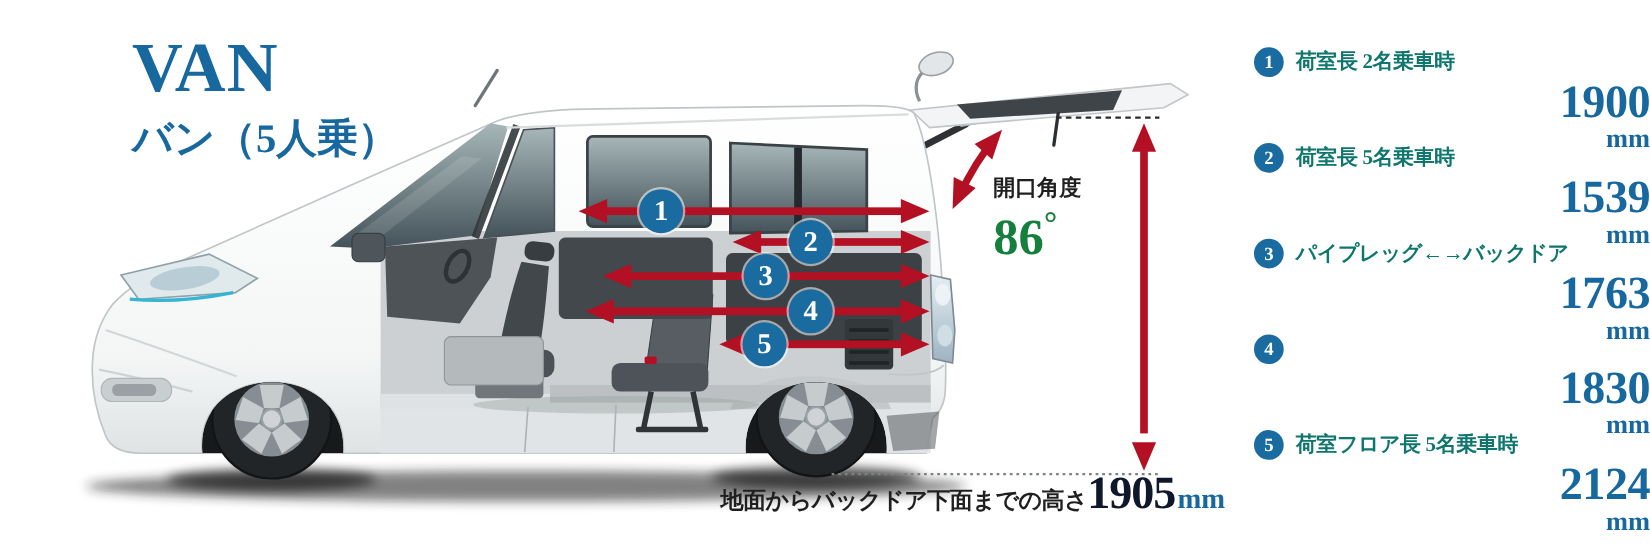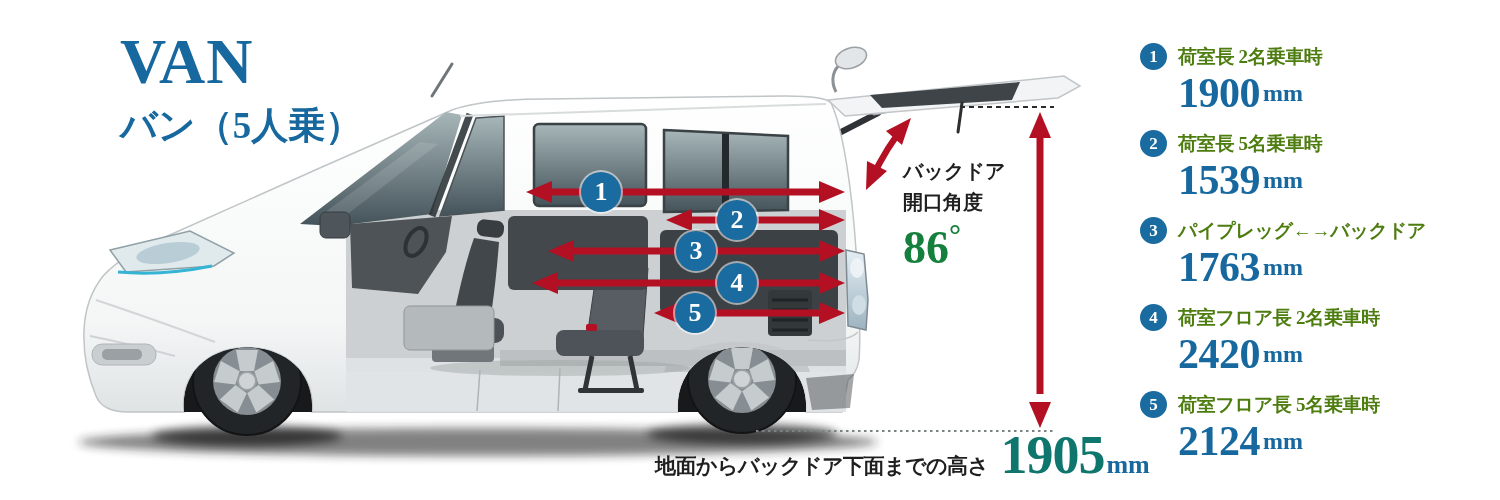--- a/index.html
+++ b/index.html
@@ -19,35 +19,35 @@
     display:flex;align-items:center;justify-content:center;
     box-shadow:0 0 0 2px rgba(255,255,255,.55);
   }
   
   .angle-note{position:absolute;left:903px;top:156px;color:#1f1f1f;}
   .angle-line{font-size:20px;font-weight:700;line-height:1.55;white-space:nowrap;}
   .angle-value-row{margin-top:2px;color:#15803d;font-weight:800;line-height:1;}
   .angle-value{font-size:46px;letter-spacing:0;}
   .angle-unit{font-size:30px;vertical-align:18px;}
   
-  .ground-note{position:absolute;left:655px;top:428px;display:flex;align-items:baseline;gap:12px;white-space:nowrap;}
+  .ground-note{position:absolute;left:655px;top:428px;display:flex;align-items:baseline;white-space:nowrap;}
   .ground-label{font-size:21px;font-weight:700;color:#1f1f1f;letter-spacing:-.5px;}
-  .ground-value{font-size:54px;font-weight:800;color:#0f766e;letter-spacing:-1px;line-height:1;}
+  .ground-value{font-size:42px;font-weight:800;color:#0f172a;letter-spacing:-1px;line-height:1;}
   .ground-unit{font-size:26px;font-weight:700;color:#17689e;margin-left:2px;}
   
   .legend{position:absolute;left:1140px;top:42px;width:360px;}
   .leg-item{height:87px;}
   .leg-row{display:flex;align-items:flex-start;gap:11px;}
   .badge-sm{
     flex:0 0 auto;width:27px;height:27px;border-radius:50%;margin-top:1px;
     background:#1a6b9f;color:#fff;font-weight:800;font-size:17px;
     display:flex;align-items:center;justify-content:center;
   }
-  .leg-label{font-size:19px;font-weight:700;color:#4d7c0f;line-height:29px;white-space:nowrap;letter-spacing:-.3px;}
-  .leg-value-row{margin-left:38px;margin-top:1px;display:flex;align-items:center;color:#17689e;}
+  .leg-label{font-size:19px;font-weight:700;color:#0f766e;line-height:29px;white-space:nowrap;letter-spacing:-.3px;}
+  .leg-value-row{margin-left:38px;margin-top:1px;display:flex;align-items:flex-end;color:#17689e;flex-direction:column;}
   .leg-value{font-size:42px;font-weight:800;line-height:1;letter-spacing:-.5px;}
   .leg-unit{font-size:24px;font-weight:700;margin-left:3px;}
 </style>
 </head>
 <body>
 
 <div class="stage">
 
   <svg class="layer" width="1500" height="500" viewBox="0 0 1500 500">
     <defs>
@@ -253,21 +253,20 @@
     <div class="title-sub">バン（5人乗）</div>
   </div>
 
   <div class="badge" style="left:581px;top:172px;">1</div>
   <div class="badge" style="left:717px;top:200px;">2</div>
   <div class="badge" style="left:676px;top:231px;">3</div>
   <div class="badge" style="left:717px;top:263px;">4</div>
   <div class="badge" style="left:675px;top:293px;">5</div>
 
   <div class="angle-note">
-    <div class="angle-line">バックドア</div>
     <div class="angle-line">開口角度</div>
     <div class="angle-value-row">
       <span class="angle-value">86</span><span class="angle-unit">°</span>
     </div>
   </div>
 
   <div class="ground-note">
     <span class="ground-label">地面からバックドア下面までの高さ</span>
     <span>
       <span class="ground-value">1905</span><span class="ground-unit">mm</span>
@@ -305,24 +304,23 @@
       </div>
       <div class="leg-value-row">
         <span class="leg-value">1763</span>
         <span class="leg-unit">mm</span>
       </div>
     </div>
 
     <div class="leg-item">
       <div class="leg-row">
         <div class="badge-sm">4</div>
-        <div class="leg-label">荷室フロア長 2名乗車時</div>
-      </div>
-      <div class="leg-value-row">
-        <span class="leg-value">2420</span>
+      </div>
+      <div class="leg-value-row">
+        <span class="leg-value">1830</span>
         <span class="leg-unit">mm</span>
       </div>
     </div>
 
     <div class="leg-item">
       <div class="leg-row">
         <div class="badge-sm">5</div>
         <div class="leg-label">荷室フロア長 5名乗車時</div>
       </div>
       <div class="leg-value-row">

